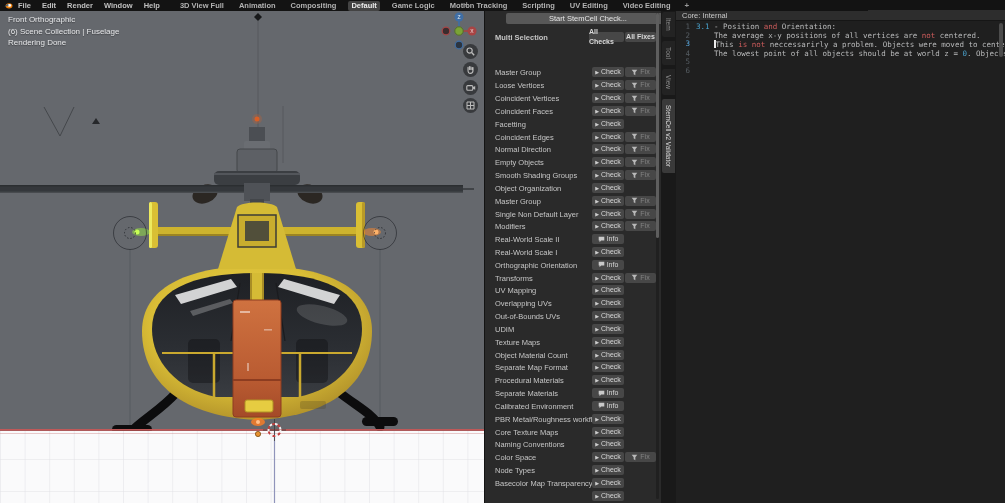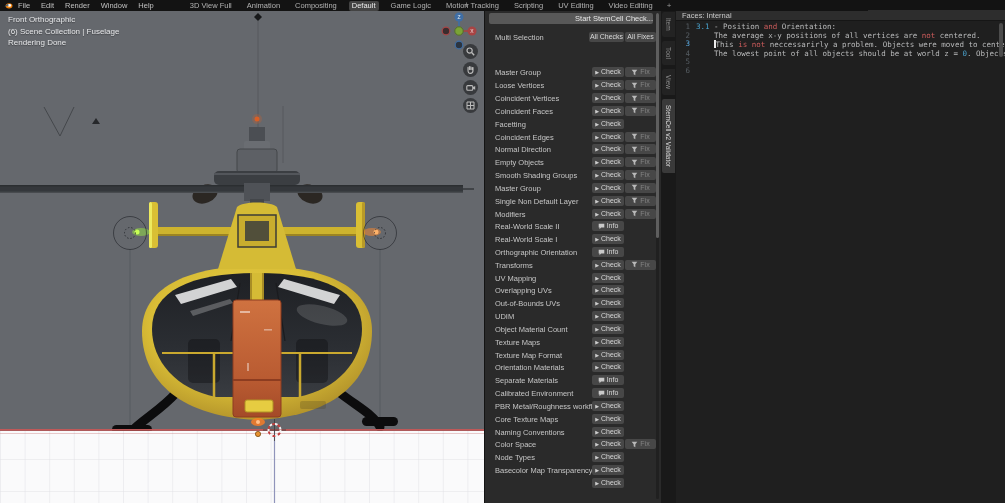--- a/index.html
+++ b/index.html
@@ -1,43 +1,43 @@
 <!DOCTYPE html>
 <html><head>
 <meta charset="utf-8">
 <style>
   * { margin:0; padding:0; box-sizing:border-box; }
   html,body { background:#000; }
   body { font-family:"Liberation Sans", sans-serif; }
   #app { position:relative; width:1005px; height:503px; overflow:hidden; background:#131313; }
 
   
-  #menubar { position:absolute; left:0; top:0; width:868px; height:11px; background:#131313; display:flex; align-items:center; z-index:5; }
+  #menubar { position:absolute; left:0; top:0; width:868px; height:11px; background:#131313; display:flex; align-items:center; z-index:5;font-weight:bold; }
   #logo { width:9px; height:9px; margin:0 5px 0 4px; flex:none; }
   .menu-item { font-size:7.5px; color:#c0c0c0; margin-right:11px; white-space:nowrap; cursor:default; }
   #menu-list { display:flex; align-items:center; }
-  #layout-tab-list { display:flex; align-items:flex-start; margin-left:22px; }
+  #layout-tab-list { display:flex; align-items:flex-start; margin-left:6px; }
   .layout-tab { font-size:7.5px; color:#b2b2b2; margin-right:9px; padding:0 3px; line-height:10px; white-space:nowrap; border-radius:2px; }
   .layout-tab.active { background:#434343; color:#ececec; }
   #add-layout-tab { font-size:8px; color:#9a9a9a; margin-left:2px; }
   #vp-add { position:absolute; left:464px; top:0; font-size:9px; color:#9a9a9a; line-height:11px; }
 
   
   #viewport { position:absolute; left:0; top:11px; width:484px; height:492px; overflow:hidden; background:#65686d; }
   #vp-overlay { position:absolute; left:8px; top:3px; z-index:3; }
   #vp-overlay div { font-size:8px; color:#e6e7e9; line-height:11.5px; text-shadow:0 1px 1px rgba(0,0,0,.35); white-space:nowrap; }
   #gizmo { position:absolute; left:438px; top:0px; z-index:3; }
   #nav-icons { position:absolute; left:463px; top:33px; z-index:3; display:flex; flex-direction:column; gap:3px; }
   .nav-btn { width:15px; height:15px; border-radius:50%; background:rgba(52,54,58,.92); display:flex; align-items:center; justify-content:center; }
 
   
   #panel { position:absolute; left:484px; top:0; width:177px; height:503px; background:#2a2a2a; border-left:1px solid #141414; overflow:hidden; }
   #panel-partial { position:absolute; left:4px; top:4px; width:163px; height:6px; background:#3e3e3e; border-radius:2px; }
-  #start-btn { position:absolute; left:4px; top:13px; width:164px; height:11px; background:#585858; border-radius:2px; color:#e6e6e6; font-size:7.5px; text-align:right; line-height:11px; }
-  #multi-row { position:absolute; left:0; top:30px; width:177px; height:13px; }
+  #start-btn { position:absolute; left:21px; top:13px; width:164px; height:11px; background:#585858; border-radius:2px; color:#e6e6e6; font-size:7.5px; text-align:center; line-height:11px; }
+  #multi-row { position:absolute; left:0; top:30px; width:177px; height:13px;font-weight:bold; }
   .vlabel { position:absolute; left:10px; top:50%; transform:translateY(-50%); font-size:7.5px; color:#c6c6c6; white-space:nowrap; }
   .vbtn { position:absolute; top:50%; transform:translateY(-50%); height:10px; background:#474747; border-radius:2px; display:flex; align-items:center; justify-content:center; gap:2px; }
   .vbtn i { font-style:normal; font-size:7px; color:#d9d9d9; line-height:10px; }
   .vbtn u { text-decoration:none; font-size:5px; color:#cfcfcf; line-height:10px; }
   .vbtn i.dim { color:#838383; }
   .vbtn.act { background:#4f74b8; }
   .vbtn.act i { color:#fff; }
   #mc-btn { left:104px; width:35px; } #mf-btn { left:140px; width:31px; }
   #validator-rows { position:absolute; left:0; top:48px; width:177px; height:455px;margin-top:18px; }
   .vrow { position:relative; width:177px; height:12.83px; }
@@ -392,20 +392,27 @@
             <i>Check</i>
           </span>
           <span class="vbtn fix-btn">
             <svg width="7" height="7" viewBox="0 0 10 10">
               <path d="M1 1 H9 L6.2 4.6 V9 L3.8 7.4 V4.6 Z" fill="#b9b9b9"></path>
             </svg>
             <i class="dim">Fix</i>
           </span>
         </div>
         <div class="vrow">
+          <span class="vlabel">Object Organization</span>
+          <span class="vbtn check-btn">
+            <u>▶</u>
+            <i>Check</i>
+          </span>
+        </div>
+        <div class="vrow">
           <span class="vlabel">Master Group</span>
           <span class="vbtn check-btn">
             <u>▶</u>
             <i>Check</i>
           </span>
           <span class="vbtn fix-btn">
             <svg width="7" height="7" viewBox="0 0 10 10">
               <path d="M1 1 H9 L6.2 4.6 V9 L3.8 7.4 V4.6 Z" fill="#b9b9b9"></path>
             </svg>
             <i class="dim">Fix</i>
@@ -497,42 +504,42 @@
           </span>
         </div>
         <div class="vrow">
           <span class="vlabel">UDIM</span>
           <span class="vbtn check-btn">
             <u>▶</u>
             <i>Check</i>
           </span>
         </div>
         <div class="vrow">
+          <span class="vlabel">Texture Maps</span>
+          <span class="vbtn check-btn">
+            <u>▶</u>
+            <i>Check</i>
+          </span>
+        </div>
+        <div class="vrow">
           <span class="vlabel">Object Material Count</span>
           <span class="vbtn check-btn">
             <u>▶</u>
             <i>Check</i>
           </span>
         </div>
         <div class="vrow">
-          <span class="vlabel">Texture Maps</span>
-          <span class="vbtn check-btn">
-            <u>▶</u>
-            <i>Check</i>
-          </span>
-        </div>
-        <div class="vrow">
-          <span class="vlabel">Texture Map Format</span>
-          <span class="vbtn check-btn">
-            <u>▶</u>
-            <i>Check</i>
-          </span>
-        </div>
-        <div class="vrow">
-          <span class="vlabel">Orientation Materials</span>
+          <span class="vlabel">Separate Map Format</span>
+          <span class="vbtn check-btn">
+            <u>▶</u>
+            <i>Check</i>
+          </span>
+        </div>
+        <div class="vrow">
+          <span class="vlabel">Procedural Materials</span>
           <span class="vbtn check-btn">
             <u>▶</u>
             <i>Check</i>
           </span>
         </div>
         <div class="vrow">
           <span class="vlabel">Separate Materials</span>
           <span class="vbtn info-btn">
             <svg width="7" height="7" viewBox="0 0 10 10">
               <path d="M1 1 H9 V6.6 H4.4 L2.2 9 V6.6 H1 Z" fill="#c9c9c9"></path>
@@ -615,21 +622,21 @@
         <div class="vtab">Item</div>
         <div class="vtab">Tool</div>
         <div class="vtab">View</div>
         <div class="vtab active">StemCell v2 Validator</div>
       </div>
   </div>
 
   <div id="editor">
     <div id="editor-topstrip"></div>
     <div id="editor-header">
-      <div id="editor-title">Faces: Internal</div>
+      <div id="editor-title">Core: Internal</div>
     </div>
     <div id="code-lines">
         <div class="cline"><span class="lno">1</span><span class="lbody"><span class="num">3.1</span><span class="plain"> - Position </span><span class="kw">and</span><span class="plain"> Orientation:</span></span></div>
         <div class="cline"><span class="lno">2</span><span class="lbody"><span class="plain">    The average x-y positions of all vertices are </span><span class="kw">not</span><span class="plain"> centered.</span></span></div>
         <div class="cline"><span class="lno cur">3</span><span class="lbody"><span class="plain">    </span><span class="caret"></span><span class="plain">This </span><span class="kw">is</span><span class="plain"> </span><span class="kw">not</span><span class="plain"> neccessarirly a problem. Objects were moved to center.</span></span></div>
         <div class="cline"><span class="lno">4</span><span class="lbody"><span class="plain">    The lowest point of all objects should be at world z = </span><span class="num">0</span><span class="plain">. Objects were moved.</span></span></div>
         <div class="cline"><span class="lno">5</span><span class="lbody"></span></div>
         <div class="cline"><span class="lno">6</span><span class="lbody"></span></div>
       </div>
     <div id="editor-scroll"></div>

